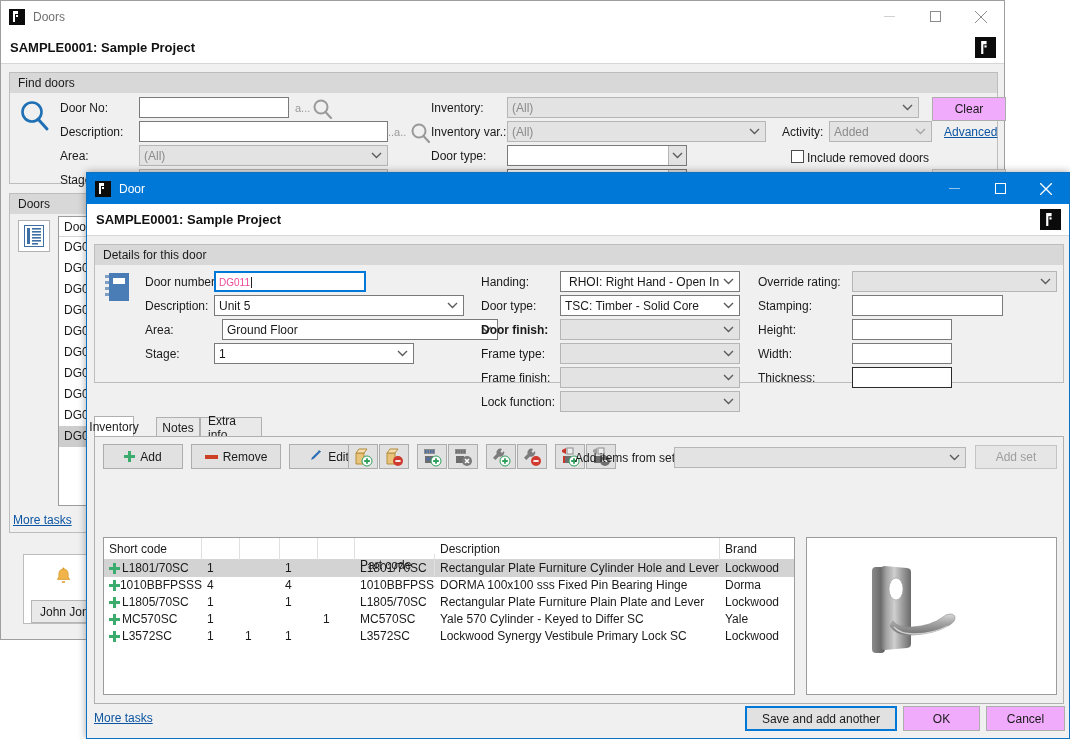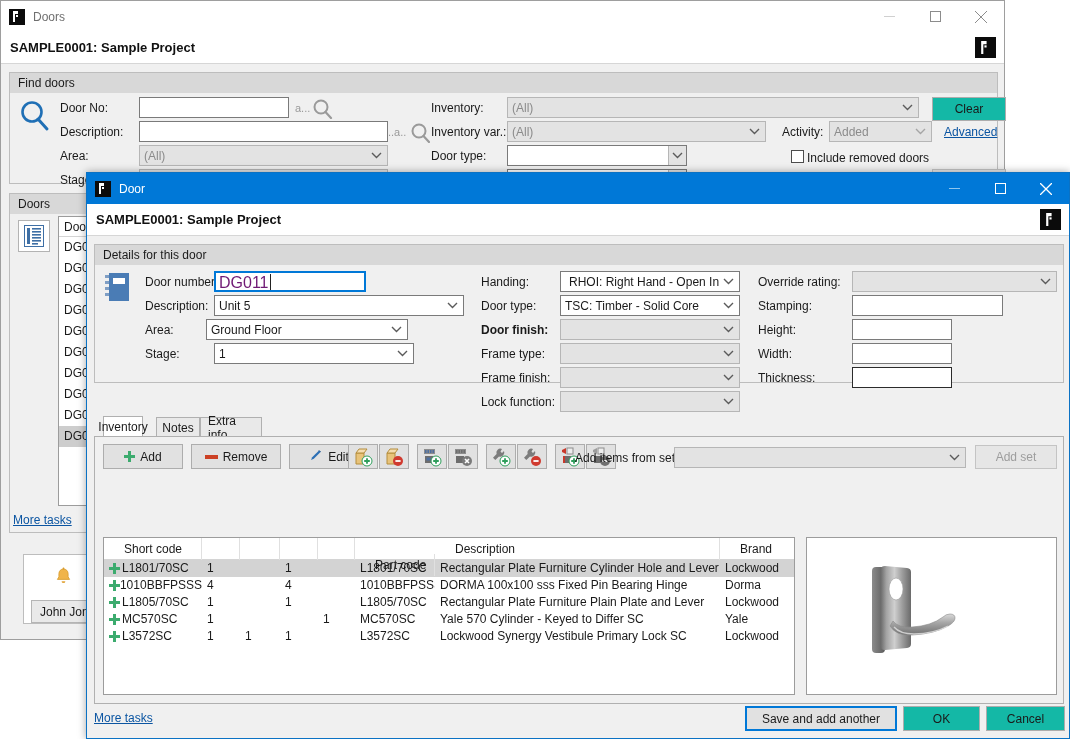--- a/index.html
+++ b/index.html
@@ -14,23 +14,23 @@
   }
   .root { position: relative; width: 1070px; height: 739px; }
 
   
   .lbl { font-size: 12px; color: #1a1a1a; white-space: nowrap; }
 
   .txtbox {
     background: #ffffff;
     border: 1px solid #7a7a7a;
     height: 21px;
-    font-size: 16px;
+    font-size: 10px;
     padding: 2px 4px;
-    color: #701a75;
+    color: #ec4899;
     line-height: 17px;
     overflow: hidden;
     white-space: nowrap;
   }
   .txtbox.focused { border: 2px solid #0078d7; padding: 1px 3px; }
   .txtbox.thick { border: 1px solid #2b2b2b; }
 
   .combo {
     position: relative;
     background: #ffffff;
@@ -44,21 +44,21 @@
     color: #1a1a1a;
   }
   .combo.disabled { background: #e3e3e3; border-color: #b6b6b6; color: #8b8b8b; }
   .combo .chev {
     position: absolute; right: 5px; top: 0; bottom: 0;
     display: flex; align-items: center;
   }
   .chev svg { display: block; }
 
   .btn {
-    background: #14b8a6;
+    background: #f0abfc;
     border: 1px solid #adadad;
     font-size: 12px;
     color: #1a1a1a;
     display: flex; align-items: center; justify-content: center;
     white-space: nowrap;
     cursor: default;
   }
   .btn.disabled { color: #9d9d9d; background: #e6e6e6; border-color: #c4c4c4; }
   .btn.default { border: 2px solid #0078d7; background: #e1e1e1; }
 
@@ -200,21 +200,21 @@
   #inv-grid {
     position: absolute; left: 8px; top: 100px; width: 692px; height: 158px;
     background: #fff; border: 1px solid #9c9c9c; overflow: hidden;
   }
   #inv-grid .g-hdr {
     display: flex; height: 22px; border-bottom: 1px solid #d4d4d4;
     font-size: 12px; background: #fff;
   }
   #inv-grid .g-hdr .c {
     border-right: 1px solid #e0e0e0; height: 22px; line-height: 22px;
-    padding-left: 20px; overflow: hidden; white-space: nowrap;
+    padding-left: 5px; overflow: hidden; white-space: nowrap;
   }
   #inv-grid .g-row { display: flex; height: 17px; font-size: 12px; }
   #inv-grid .g-row.sel { background: #d3d3d3; }
   #inv-grid .g-row .c {
     height: 17px; line-height: 17px; padding-left: 5px;
     overflow: hidden; white-space: nowrap;
   }
   #inv-grid .c0 { display: flex; align-items: center; padding-left: 2px; gap: 2px; }
 
   #img-panel {
@@ -495,21 +495,21 @@
       <div class="combo" style="position:absolute;left:119px;top:50px;width:250px;">
         <span>Unit 5</span>
         <span class="chev">
             <svg width="11" height="7" viewBox="0 0 11 7">
               <path d="M1 1 L5.5 5.5 L10 1" fill="none" stroke="#5b5b5b" stroke-width="1.4"></path>
             </svg>
           </span>
       </div>
 
       <span class="lbl" style="position:absolute;left:50px;top:78px;">Area:</span>
-      <div class="combo" style="position:absolute;left:111px;top:74px;width:202px;">
+      <div class="combo" style="position:absolute;left:127px;top:74px;width:276px;">
         <span>Ground Floor</span>
         <span class="chev">
             <svg width="11" height="7" viewBox="0 0 11 7">
               <path d="M1 1 L5.5 5.5 L10 1" fill="none" stroke="#5b5b5b" stroke-width="1.4"></path>
             </svg>
           </span>
       </div>
 
       <span class="lbl" style="position:absolute;left:50px;top:102px;">Stage:</span>
       <div class="combo" style="position:absolute;left:119px;top:98px;width:200px;">
@@ -598,21 +598,21 @@
       <div class="txtbox" style="position:absolute;left:757px;top:74px;width:100px;"></div>
 
       <span class="lbl" style="position:absolute;left:663px;top:102px;">Width:</span>
       <div class="txtbox" style="position:absolute;left:757px;top:98px;width:100px;"></div>
 
       <span class="lbl" style="position:absolute;left:663px;top:126px;">Thickness:</span>
       <div class="txtbox thick" style="position:absolute;left:757px;top:122px;width:100px;"></div>
     </div>
 
     <div class="tabstrip">
-      <div class="tab active" style="left:9px;width:40px;">Inventory</div>
+      <div class="tab active" style="left:0px;width:40px;">Inventory</div>
       <div class="tab" style="left:62px;width:44px;">Notes</div>
       <div class="tab" style="left:106px;width:62px;">Extra info</div>
     </div>
 
     <div class="tabpanel">
 
       <div class="tbbtn" style="left:8px;top:7px;width:80px;height:25px;">
         <span class="plus-ico"></span>
         <span>Add</span>
       </div>

